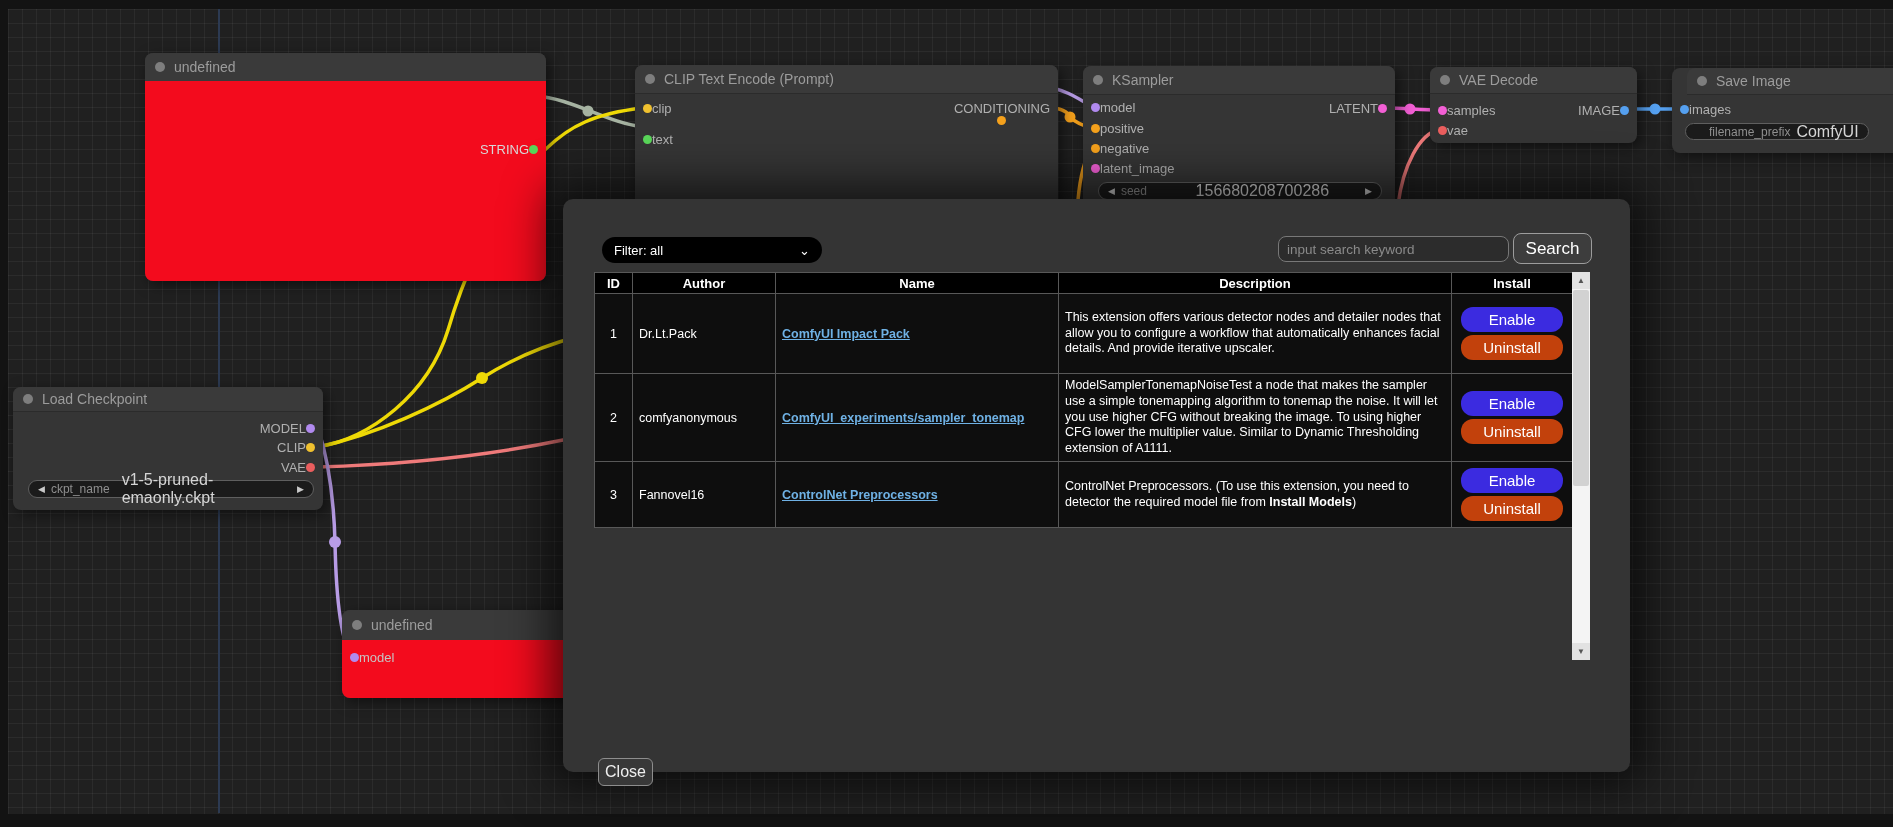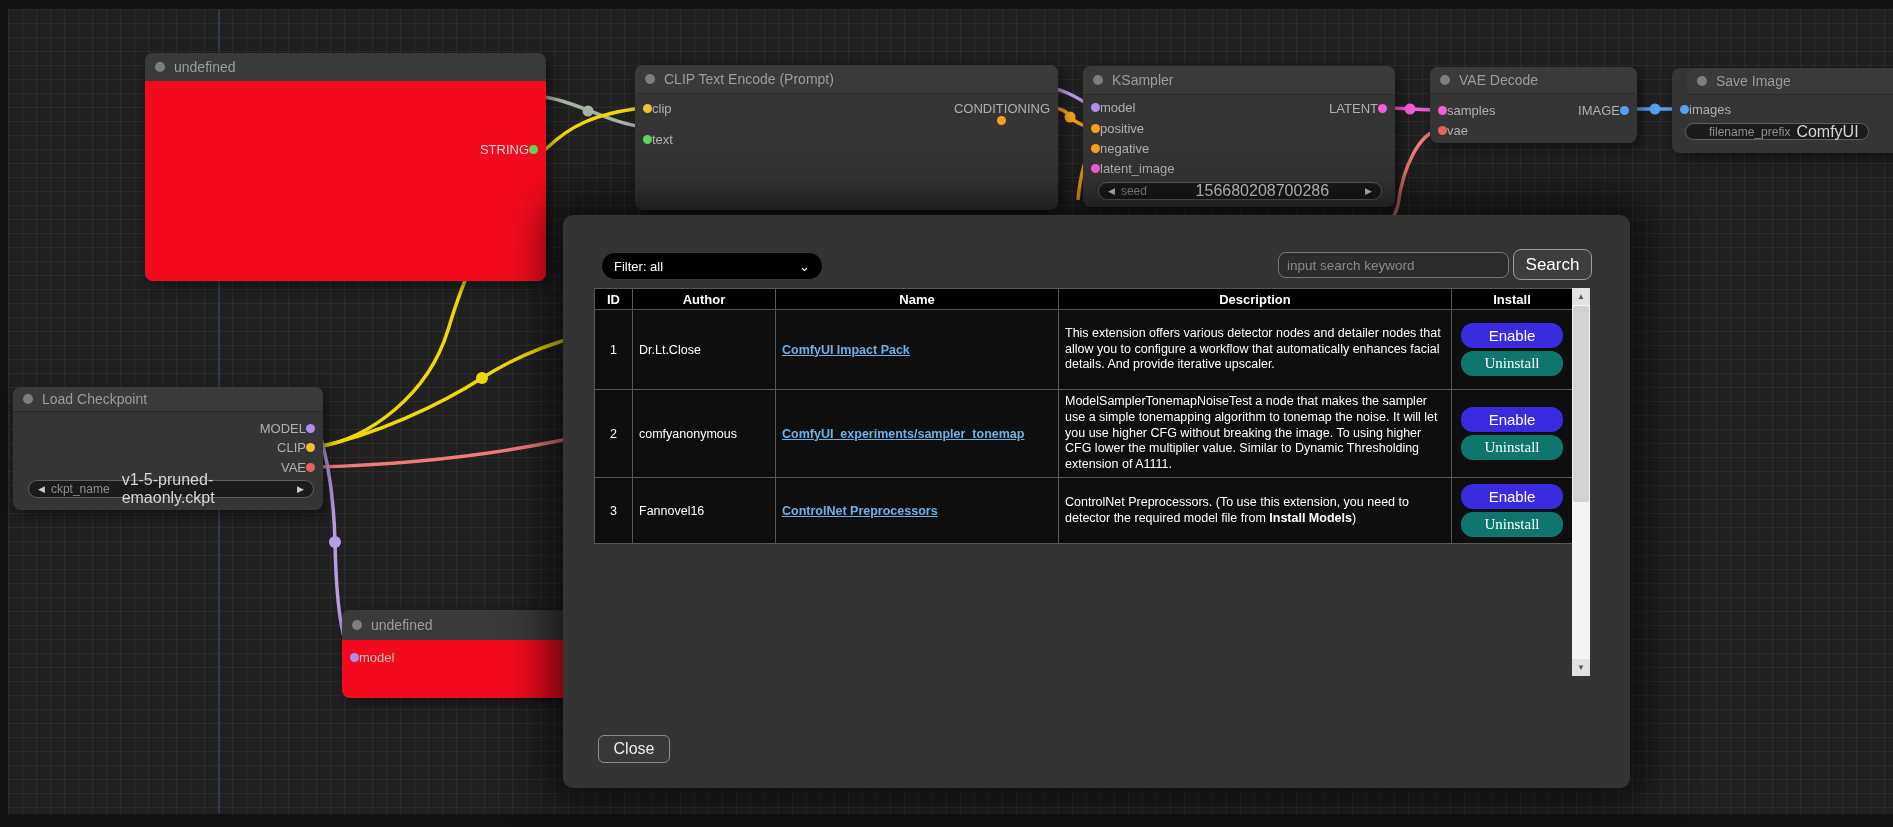--- a/index.html
+++ b/index.html
@@ -26,21 +26,21 @@
   .c-orange{background:#f5a11c}.c-pink{background:#f35fd5}.c-salmon{background:#ea5e5e}
   .c-blue{background:#55a0f0}
   .widget{position:absolute;background:#1b1b1b;border:1px solid #5f5f5f;border-radius:10px;
     display:flex;align-items:center;font-size:12px;color:#8f8f8f;padding:0 9px;gap:6px;}
   .widget .wval{color:#d6d6d6;font-size:16px;}
   .warrow{color:#c9c9c9;font-size:9px;line-height:1;}
   .wspace{flex:1;}
 
   
   #dialog{position:absolute;left:563px;top:199px;width:1067px;height:573px;background:#343434;
-    border-radius:10px;box-shadow:0 0 46px 14px rgba(0,0,0,.65);z-index:10;margin-top:16px;}
+    border-radius:10px;box-shadow:0 0 46px 14px rgba(0,0,0,.65);z-index:10;}
   #filter-select{position:absolute;left:39px;top:38px;width:196px;height:26px;background:#000;
     border-radius:13px;display:flex;align-items:center;justify-content:space-between;
     padding:0 12px;color:#fff;font-size:13px;cursor:pointer;}
   #search-input{position:absolute;left:715px;top:37px;width:213px;height:24px;background:#2c2c2c;
     border:1px solid #787878;border-radius:8px;color:#ddd;font-size:13.5px;padding:0 8px;outline:none;}
   #search-input::placeholder{color:#8a8a8a;}
   #search-btn{position:absolute;left:950px;top:34px;width:79px;height:31px;background:#3d3d3d;
     border:1px solid #9c9c9c;border-radius:8px;color:#fff;font-size:17px;cursor:pointer;}
   #table-wrap{position:absolute;left:31px;top:73px;width:996px;height:388px;}
   table.ext{border-collapse:collapse;table-layout:fixed;width:978px;}
@@ -50,27 +50,27 @@
     border:1px solid #585858;padding:0;}
   table.ext td{background:#0e0e0e;border:1px solid #585858;color:#fff;font-size:12.5px;
     vertical-align:middle;padding:2px 6px;}
   tr.r1{height:80px}tr.r2{height:88px}tr.r3{height:66px}
   td.cell-id{text-align:center;}
   td.cell-desc{vertical-align:top;line-height:1.25;padding:2px 5px;}
   a.ext-link{color:#6fb1e4;font-weight:bold;text-decoration:underline;font-size:12.5px;word-break:break-all;}
   .btn{display:block;width:102px;height:25px;margin:3px auto;border:none;border-radius:12px;
     color:#fff;font-size:15px;cursor:pointer;line-height:23px;padding:0;}
   .btn-enable{background:#3b2be0;}
-  .btn-uninstall{background:#0f766e;font-family:Liberation Serif, serif;}
+  .btn-uninstall{background:#c2410c;}
   #scrollbar{position:absolute;right:0;top:0;width:18px;height:388px;background:#f4f4f4;}
   .sb-arrow{position:absolute;left:0;width:18px;height:17px;background:#e2e2e2;color:#555;
     font-size:8px;text-align:center;line-height:17px;cursor:pointer;}
   #sb-up{top:0;} #sb-down{bottom:0;}
   #sb-thumb{position:absolute;left:1px;top:18px;width:16px;height:196px;background:#d2d2d2;border-radius:2px;}
-  #close-btn{position:absolute;left:35px;top:520px;width:72px;height:28px;background:#383838;
+  #close-btn{position:absolute;left:35px;top:559px;width:55px;height:28px;background:#383838;
     border:1px solid #8d8d8d;border-radius:6px;color:#eee;font-size:16px;cursor:pointer;}
   .chev{font-size:13px;color:#fff;line-height:1;}
 </style>
 </head>
 <body>
 
 <div id="screen">
   <div id="grid"></div>
   <div id="axis-line"></div>
 
@@ -255,21 +255,21 @@
             <th>ID</th>
             <th>Author</th>
             <th>Name</th>
             <th>Description</th>
             <th>Install</th>
           </tr>
         </thead>
         <tbody>
           <tr class="r1">
             <td class="cell-id">1</td>
-            <td>Dr.Lt.Close</td>
+            <td>Dr.Lt.Pack</td>
             <td>
               <a class="ext-link" href="#">ComfyUI Impact Pack</a>
             </td>
             <td class="cell-desc">
               <span>This extension offers various detector nodes and detailer nodes that allow you to configure a workflow that automatically enhances facial details. And provide iterative upscaler.</span><b></b><span></span>
             </td>
             <td>
               <button class="btn btn-enable">Enable</button>
               <button class="btn btn-uninstall">Uninstall</button>
             </td>

